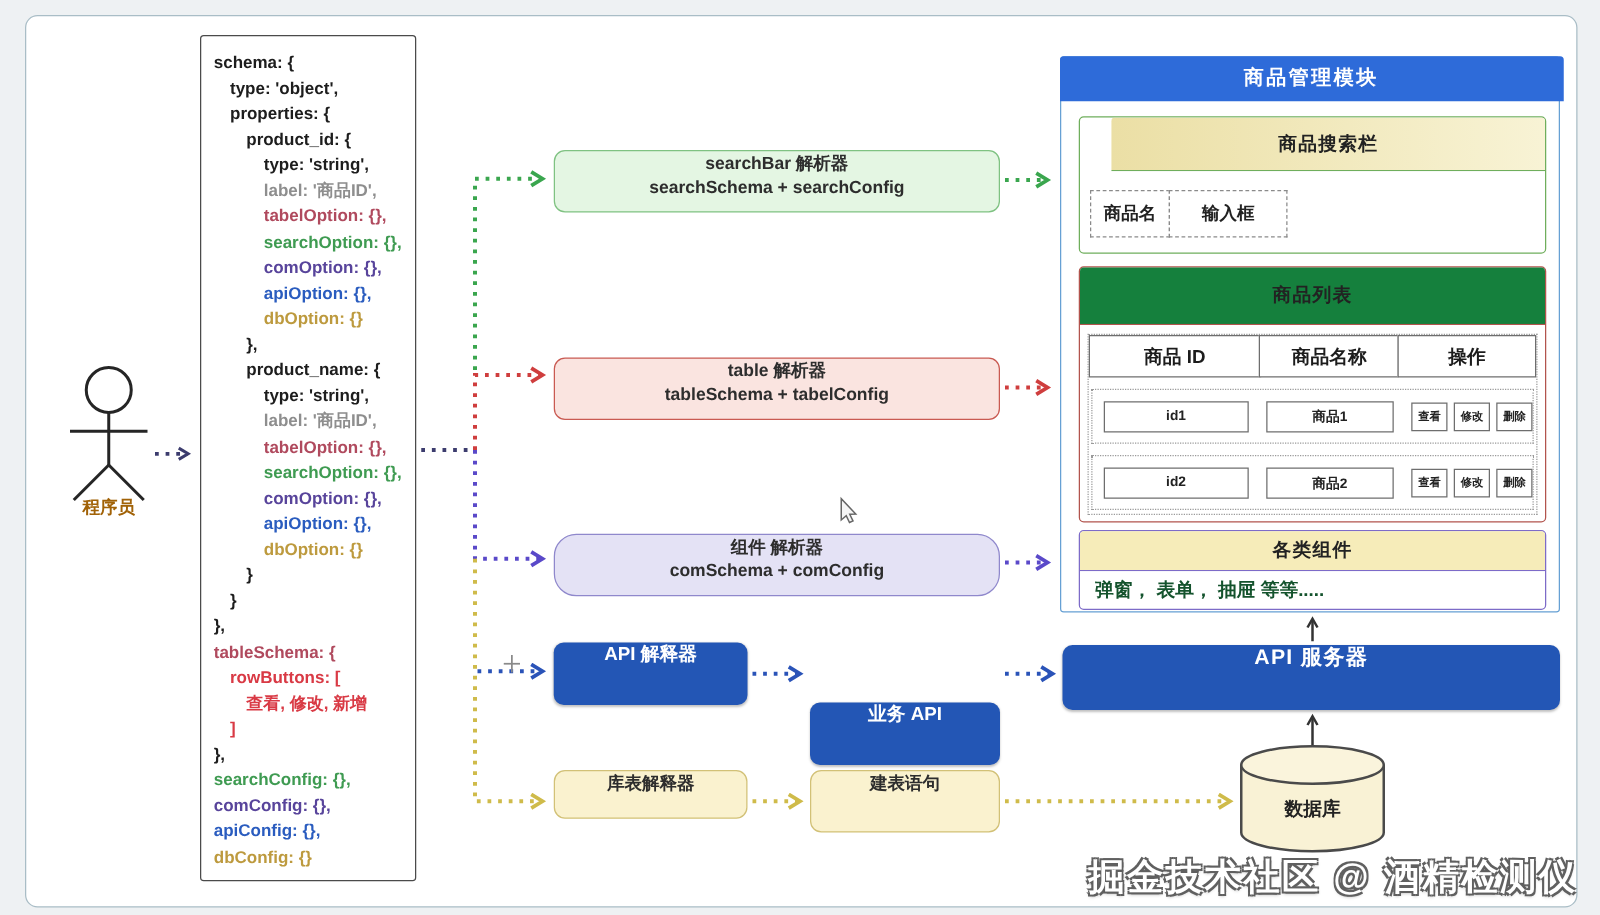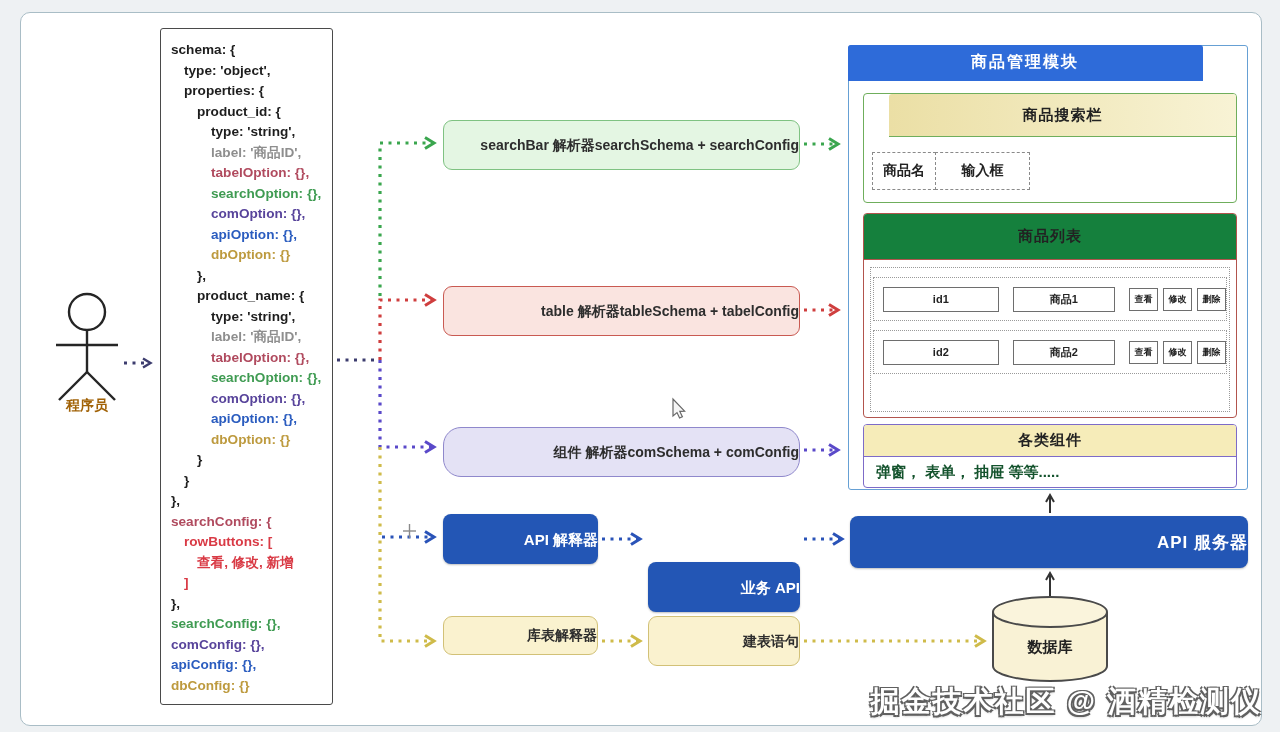--- a/index.html
+++ b/index.html
@@ -9,34 +9,34 @@
   .overlay{position:absolute;left:0;top:0;width:1280px;height:732px;pointer-events:none;z-index:6;}
 
   
   .codebox{left:160px;top:28px;width:173px;height:677px;background:#fff;border:1.6px solid #4a4a4a;border-radius:3px;padding:11px 0 0 10px;z-index:3;}
   .code-line{font-size:13.6px;line-height:20.5px;font-weight:700;white-space:nowrap;letter-spacing:0;}
   .ind0{padding-left:0;} .ind1{padding-left:13px;} .ind2{padding-left:26px;} .ind3{padding-left:40px;}
   .c-k{color:#1d1d1d;} .c-g{color:#8e8e8e;} .c-r{color:#b04a5e;} .c-rr{color:#d93a45;}
   .c-gr{color:#3f9b52;} .c-pu{color:#58449b;} .c-bl{color:#2a5cbf;} .c-ol{color:#bd9a3e;}
 
   
-  .node{border-radius:9px;display:flex;align-items:center;justify-content:flex-end;z-index:3;text-align:center;}
+  .node{border-radius:9px;display:flex;flex-direction:column;align-items:center;justify-content:flex-start;z-index:3;text-align:center;}
   .node .t1{font-size:14px;font-weight:700;color:#2d2d2d;line-height:19px;}
   .node .t2{font-size:14px;font-weight:700;color:#2d2d2d;line-height:19px;}
   .n-green{background:#e4f6e3;border:1.6px solid #7fc282;}
   .n-pink{background:#fae4e0;border:1.6px solid #c95a52;}
   .n-purple{background:#e4e2f5;border:1.6px solid #8f88cc;}
   .n-yellow{background:#faf2cf;border:1.6px solid #d2c177;}
   .n-blue{background:#2356b5;border:none;border-radius:8px;box-shadow:0 1px 2px rgba(0,0,0,.25);}
   .n-blue .t1{color:#ffffff;font-size:15px;}
   .server .t1{font-size:17px;letter-spacing:1px;}
 
   
   .panel{left:848px;top:45px;width:400px;height:445px;background:#fff;border:1.5px solid #66a0d4;border-radius:3px;z-index:3;}
-  .panel-header{position:absolute;left:-1.5px;top:-1.5px;width:355px;height:36px;background:#2e6bd9;display:flex;align-items:center;justify-content:center;border-radius:3px 3px 0 0;}
+  .panel-header{position:absolute;left:-1.5px;top:-1.5px;width:403px;height:36px;background:#2e6bd9;display:flex;align-items:center;justify-content:center;border-radius:3px 3px 0 0;}
   .panel-header span{color:#fff;font-size:16px;font-weight:700;letter-spacing:2px;}
   .section{position:absolute;left:14px;width:372px;background:#fff;border-radius:4px;}
   .sec-head{display:flex;align-items:center;justify-content:center;font-weight:700;color:#222;}
   .s-search{top:47px;height:108px;border:1.6px solid #6fae5c;}
   .s-search .sec-head{height:42px;font-size:15px;letter-spacing:1px;background:linear-gradient(90deg,#ebdfa5,#f8f3d5);border-bottom:1.6px solid #6fae5c;border-radius:3px 3px 0 0;margin-left:25px;}
   .field{position:absolute;top:58px;height:36px;border:1.6px dashed #8a8a8a;display:flex;align-items:center;justify-content:center;font-size:14px;font-weight:700;color:#222;background:#fff;}
   .f1{left:8px;width:62px;} .f2{left:71px;width:93px;}
   .s-list{top:167px;height:203px;border:1.6px solid #b2544d;}
   .s-list .sec-head{height:45px;font-size:15px;letter-spacing:1px;background:#15803d;border-bottom:1.6px solid #b2544d;border-radius:3px 3px 0 0;}
   .tablewrap{position:absolute;left:6px;top:53px;width:358px;height:143px;border:1.2px dotted #9a9a9a;padding:0;}
@@ -152,21 +152,21 @@
     <div class="code-line ind3 c-k">type: 'string',</div>
     <div class="code-line ind3 c-g">label: '商品ID',</div>
     <div class="code-line ind3 c-r">tabelOption: {},</div>
     <div class="code-line ind3 c-gr">searchOption: {},</div>
     <div class="code-line ind3 c-pu">comOption: {},</div>
     <div class="code-line ind3 c-bl">apiOption: {},</div>
     <div class="code-line ind3 c-ol">dbOption: {}</div>
     <div class="code-line ind2 c-k">}</div>
     <div class="code-line ind1 c-k">}</div>
     <div class="code-line ind0 c-k">},</div>
-    <div class="code-line ind0 c-r">searchConfig: {</div>
+    <div class="code-line ind0 c-r">tableSchema: {</div>
     <div class="code-line ind1 c-rr">rowButtons: [</div>
     <div class="code-line ind2 c-rr">查看, 修改, 新增</div>
     <div class="code-line ind1 c-rr">]</div>
     <div class="code-line ind0 c-k">},</div>
     <div class="code-line ind0 c-gr">searchConfig: {},</div>
     <div class="code-line ind0 c-pu">comConfig: {},</div>
     <div class="code-line ind0 c-bl">apiConfig: {},</div>
     <div class="code-line ind0 c-ol">dbConfig: {}</div>
   </div>
 
@@ -207,20 +207,25 @@
 
     <div class="section s-search">
       <div class="sec-head">商品搜索栏</div>
       <div class="field f1">商品名</div>
       <div class="field f2">输入框</div>
     </div>
 
     <div class="section s-list">
       <div class="sec-head">商品列表</div>
       <div class="tablewrap">
+        <div class="thead">
+          <div class="th th1">商品 ID</div>
+          <div class="th th2">商品名称</div>
+          <div class="th th3">操作</div>
+        </div>
         <div class="rowstrip">
           <div class="cellbox cid">id1</div>
           <div class="cellbox cname">商品1</div>
           <div class="actions">
             <div class="btn">查看</div>
             <div class="btn">修改</div>
             <div class="btn">删除</div>
           </div>
         </div>
         <div class="rowstrip">

